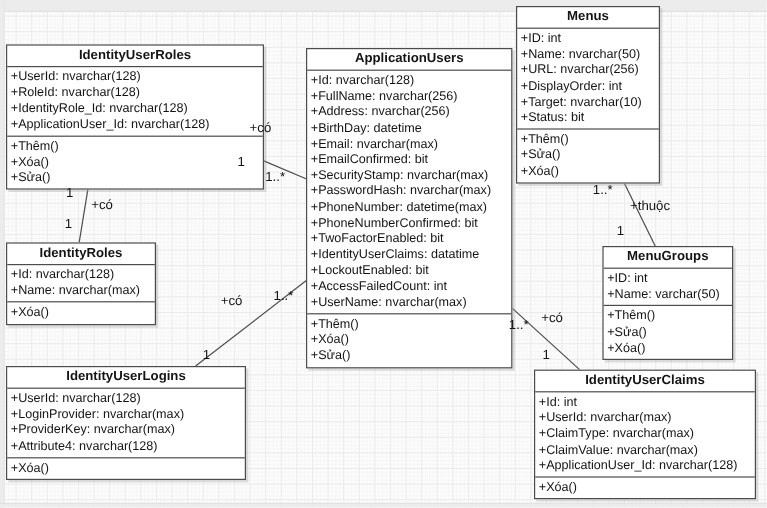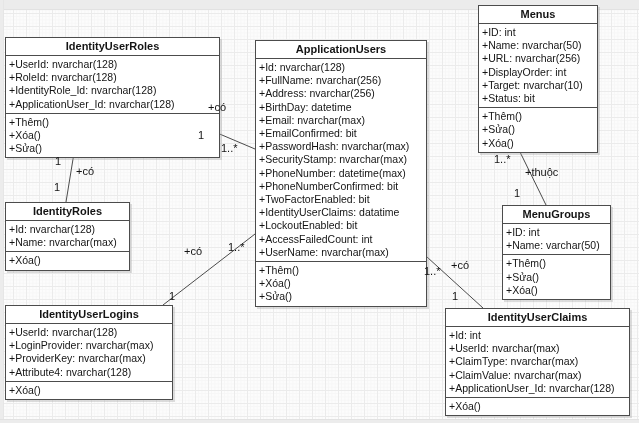--- a/index.html
+++ b/index.html
@@ -66,37 +66,37 @@
       </div>
       <div class="uml-class" style="left: 255px; top: 40px; width: 172px;">
         <div class="uml-title">ApplicationUsers</div>
         <div class="uml-section uml-attrs">
           <div class="uml-line">+Id: nvarchar(128)</div>
           <div class="uml-line">+FullName: nvarchar(256)</div>
           <div class="uml-line">+Address: nvarchar(256)</div>
           <div class="uml-line">+BirthDay: datetime</div>
           <div class="uml-line">+Email: nvarchar(max)</div>
           <div class="uml-line">+EmailConfirmed: bit</div>
+          <div class="uml-line">+SecurityStamp: nvarchar(max)</div>
           <div class="uml-line">+PasswordHash: nvarchar(max)</div>
-          <div class="uml-line">+SecurityStamp: nvarchar(max)</div>
           <div class="uml-line">+PhoneNumber: datetime(max)</div>
           <div class="uml-line">+PhoneNumberConfirmed: bit</div>
           <div class="uml-line">+TwoFactorEnabled: bit</div>
           <div class="uml-line">+IdentityUserClaims: datatime</div>
           <div class="uml-line">+LockoutEnabled: bit</div>
           <div class="uml-line">+AccessFailedCount: int</div>
           <div class="uml-line">+UserName: nvarchar(max)</div>
         </div>
         <div class="uml-section uml-methods">
           <div class="uml-line">+Thêm()</div>
           <div class="uml-line">+Xóa()</div>
           <div class="uml-line">+Sửa()</div>
         </div>
       </div>
-      <div class="uml-class" style="left: 430px; top: 5px; width: 120px; margin-left: 48px;">
+      <div class="uml-class" style="left: 430px; top: 5px; width: 120px;">
         <div class="uml-title">Menus</div>
         <div class="uml-section uml-attrs">
           <div class="uml-line">+ID: int</div>
           <div class="uml-line">+Name: nvarchar(50)</div>
           <div class="uml-line">+URL: nvarchar(256)</div>
           <div class="uml-line">+DisplayOrder: int</div>
           <div class="uml-line">+Target: nvarchar(10)</div>
           <div class="uml-line">+Status: bit</div>
         </div>
         <div class="uml-section uml-methods">
@@ -120,21 +120,21 @@
         <div class="uml-section uml-attrs">
           <div class="uml-line">+ID: int</div>
           <div class="uml-line">+Name: varchar(50)</div>
         </div>
         <div class="uml-section uml-methods">
           <div class="uml-line">+Thêm()</div>
           <div class="uml-line">+Sửa()</div>
           <div class="uml-line">+Xóa()</div>
         </div>
       </div>
-      <div class="uml-class" style="left: 5px; top: 305px; width: 168px;">
+      <div class="uml-class" style="left: 5px; top: 305px; width: 200px;">
         <div class="uml-title">IdentityUserLogins</div>
         <div class="uml-section uml-attrs">
           <div class="uml-line">+UserId: nvarchar(128)</div>
           <div class="uml-line">+LoginProvider: nvarchar(max)</div>
           <div class="uml-line">+ProviderKey: nvarchar(max)</div>
           <div class="uml-line">+Attribute4: nvarchar(128)</div>
         </div>
         <div class="uml-section uml-methods">
           <div class="uml-line">+Xóa()</div>
         </div>

